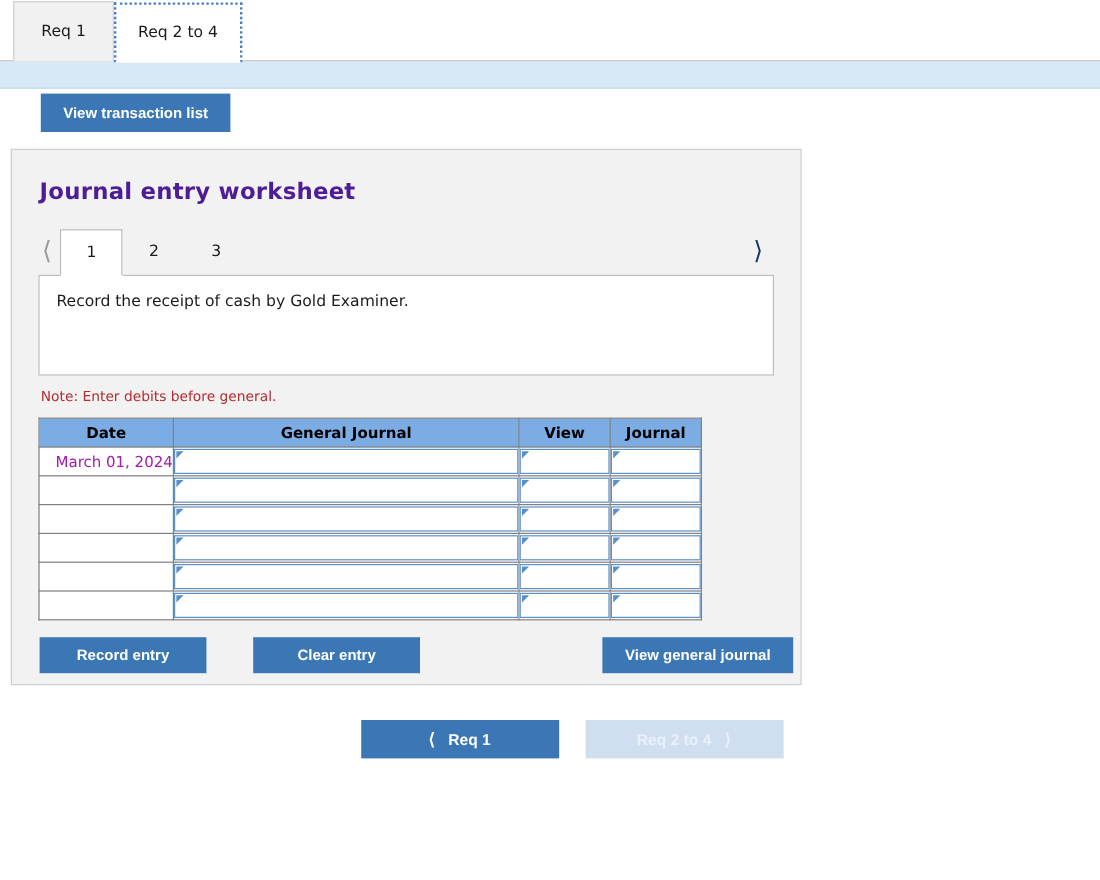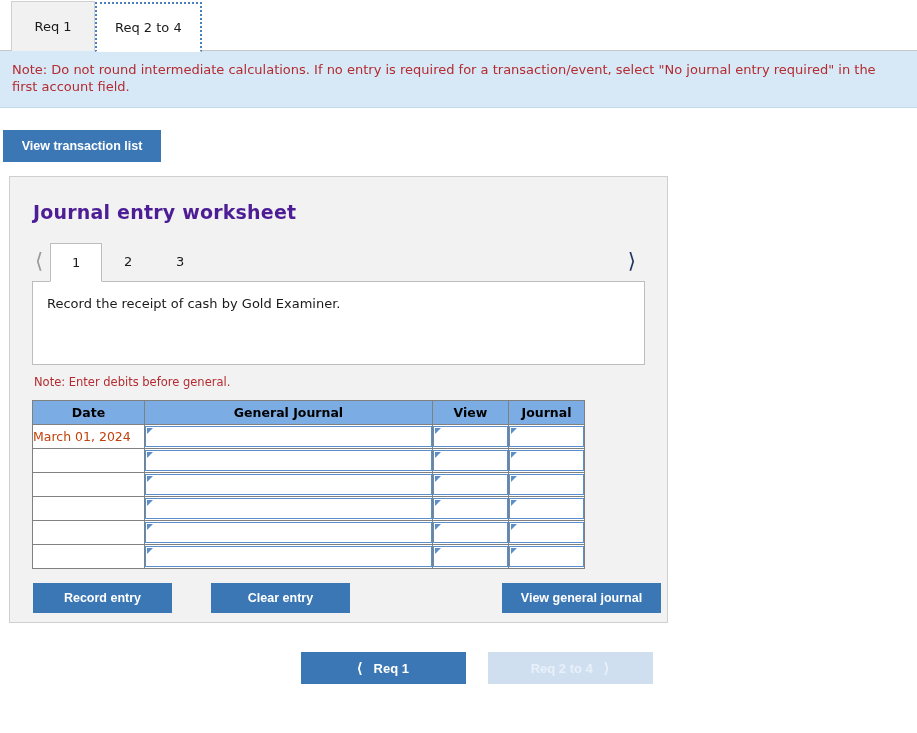--- a/index.html
+++ b/index.html
@@ -62,21 +62,21 @@
     background: #d7e9f7;
     border-bottom: 1px solid #c3dced;
     padding: 10px 12px 12px 12px;
     line-height: 17px;
     font-size: 13px;
   }
   .banner-line1 { color: #1a1a1a; }
   .banner-note  { color: #b42b30; }
 
   
-  .vtl-wrap { padding: 22px 0 0 3px; }
+  .vtl-wrap { padding: 4px 0 0 3px; margin-left: 31px; }
   .btn {
     display: inline-flex;
     align-items: center;
     justify-content: center;
     background: #3c77b5;
     color: #ffffff;
     font-weight: bold;
     font-size: 12.5px;
     border: none;
     cursor: pointer;
@@ -183,23 +183,23 @@
     height: 23px;
     padding: 0;
     vertical-align: middle;
   }
   .col-date   { width: 112px; }
   .col-gj     { width: 288px; }
   .col-debit  { width: 76px; }
   .col-credit { width: 76px; }
 
   .date-cell {
-    text-align: left;
+    text-align: right;
     font-size: 12.5px;
-    color: #c2410c;
+    color: #a21caf;
   }
 
   
   .field {
     position: relative;
     box-sizing: border-box;
     height: 21px;
     margin: 0;
     background: #ffffff;
     border: 1px solid #5b8fc9;
@@ -256,21 +256,20 @@
 <div class="tabstrip">
   <div class="tab">
     <span>Req 1</span>
   </div>
   <div class="tab active">
     <span>Req 2 to 4</span>
   </div>
 </div>
 
 <div class="banner">
-  <div class="banner-note">Note: Do not round intermediate calculations. If no entry is required for a transaction/event, select "No journal entry required" in the first account field.</div>
 </div>
 
 <div class="vtl-wrap">
   <button class="btn btn-vtl">View transaction list</button>
 </div>
 
 <div class="panel">
 
   <div class="panel-title">Journal entry worksheet</div>
 

